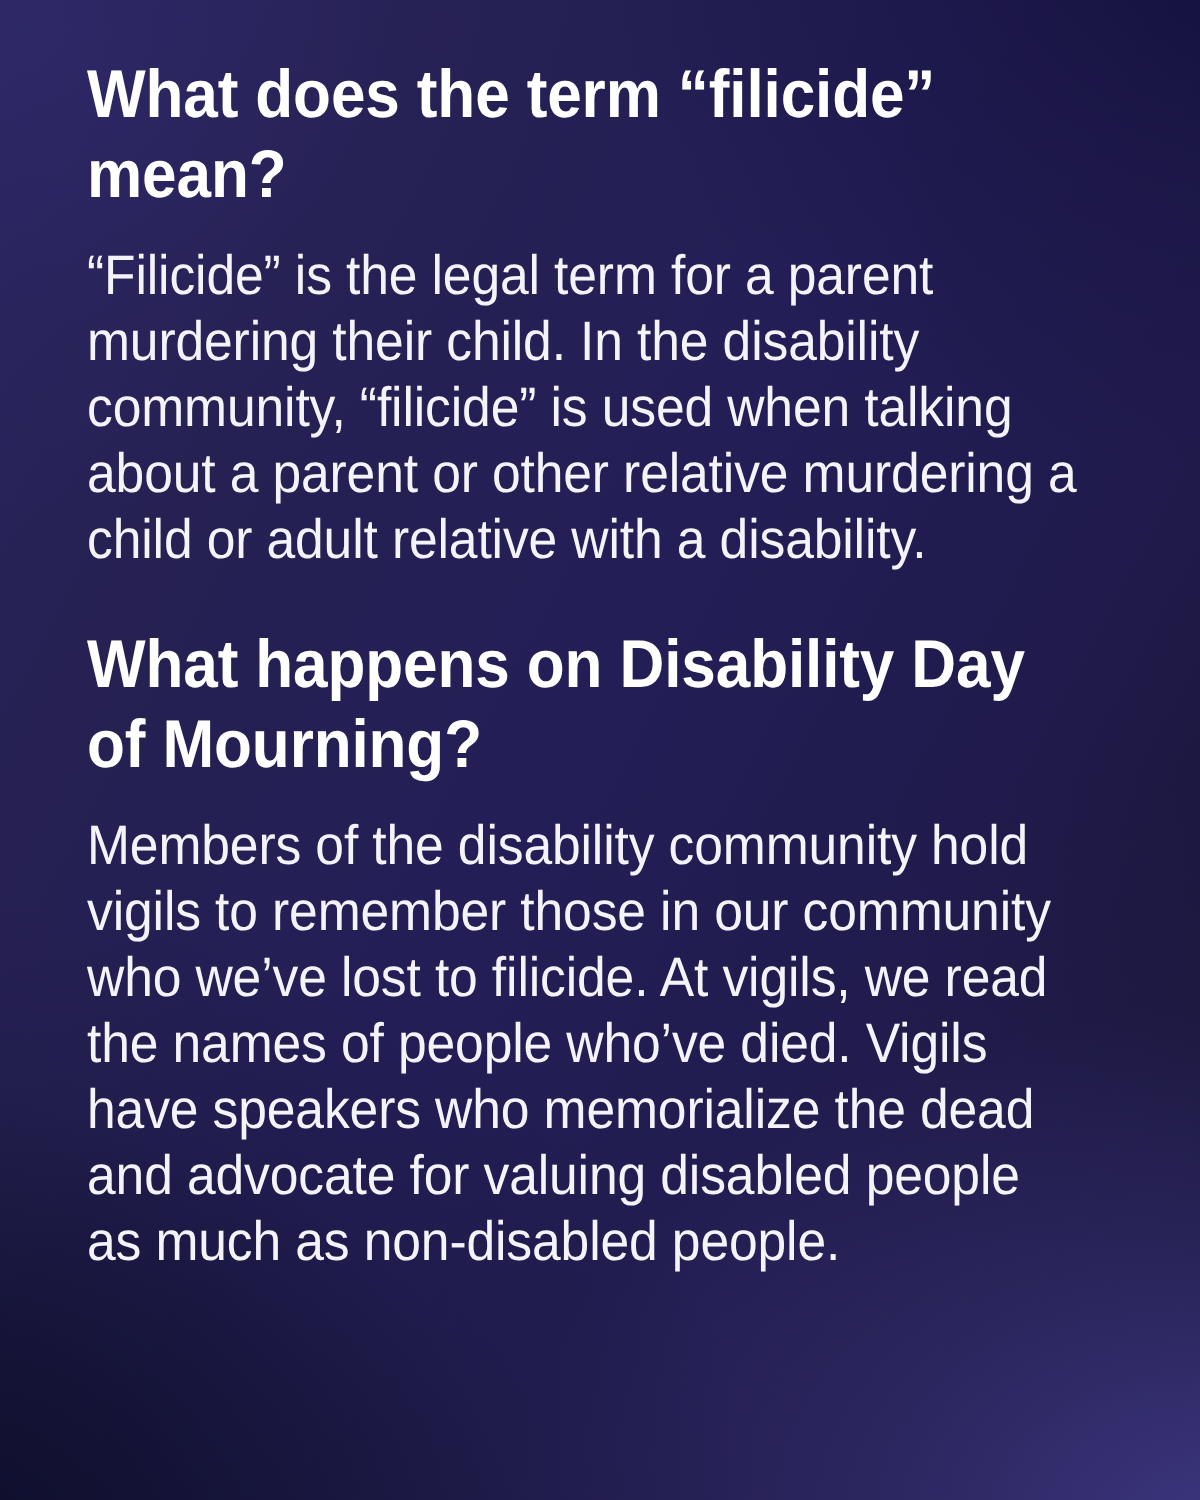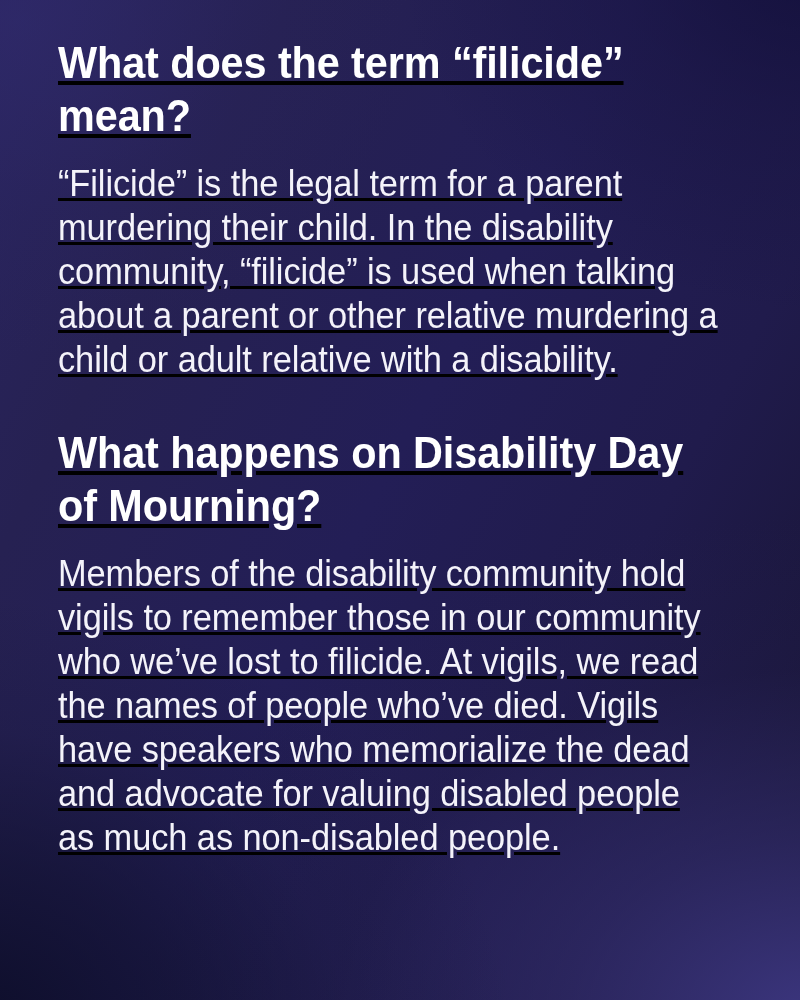--- a/index.html
+++ b/index.html
@@ -77,29 +77,28 @@
         rgba(44, 38, 100, 0.22) 40%,
         rgba(0, 0, 0, 0) 70%);
   }
 
   
   .content {
     position: relative;
     z-index: 2;
     padding: 36px 80px 0 58px;
     box-sizing: border-box;
-    text-decoration: underline;
   }
 
   .qa-block {
     margin: 0;
   }
 
   .qa-block + .qa-block {
-    margin-top: 44px;
+    margin-top: 34px;
   }
 
   h2.question {
     margin: 0 0 4px 0;
     padding: 0;
     color: #ffffff;
     font-family: "Liberation Sans Narrow", "Liberation Sans", "DejaVu Sans Condensed", "DejaVu Sans", sans-serif;
     font-size: 45px;
     line-height: 53px;
     font-weight: 700;

